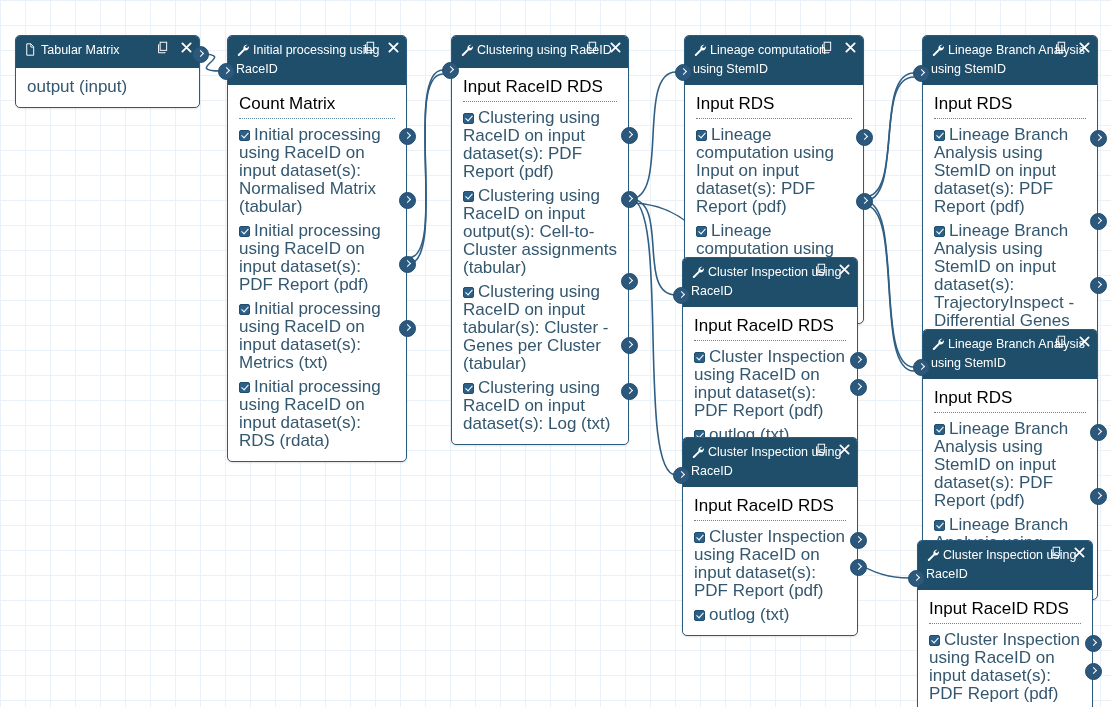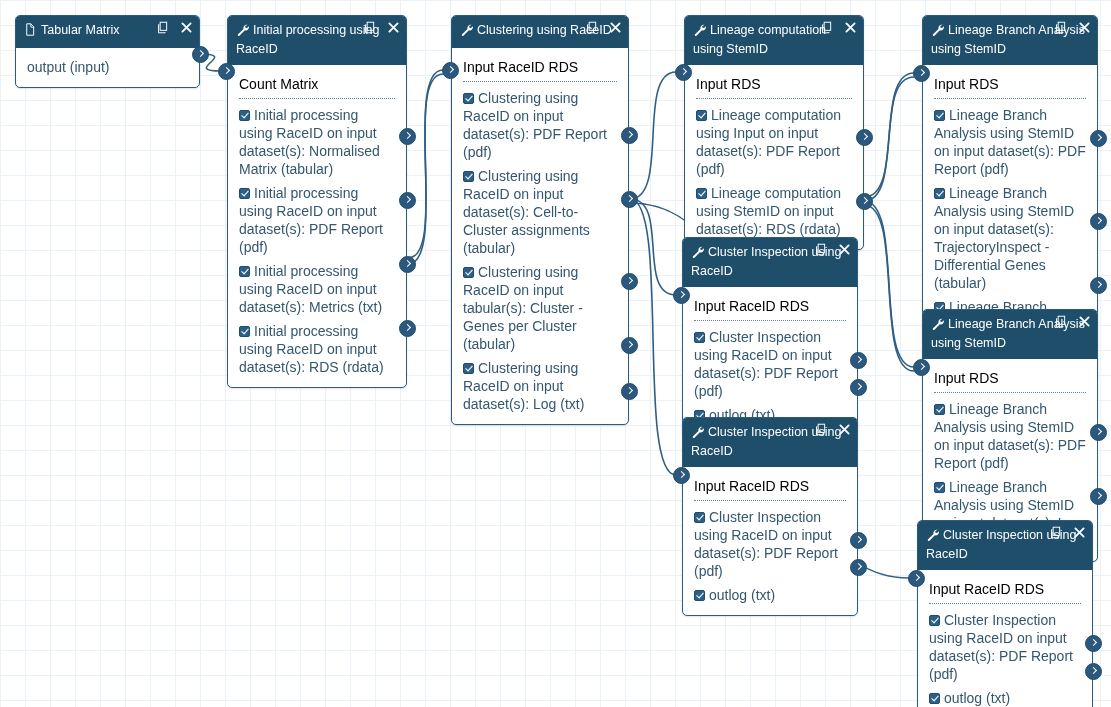--- a/index.html
+++ b/index.html
@@ -24,20 +24,21 @@
   }
   #wires { position: absolute; left:0; top:0; width:1111px; height:707px; pointer-events:none; z-index:1; }
 
   .node {
     position: absolute;
     background: #ffffff;
     border: 1px solid #2b5b7f;
     border-radius: 5px;
     z-index: 2;
     box-shadow: 0 1px 2px rgba(0,0,0,0.12);
+    margin-top: 20px;
   }
   .node-header {
     background: #1f4e6b;
     color: #ffffff;
     border-radius: 4px 4px 0 0;
     padding: 6px 8px 7px 8px;
     font-size: 12.5px;
     line-height: 17px;
     position: relative;
     min-height: 22px;
@@ -61,21 +62,21 @@
   .hdr-btn {
     color: #ffffff;
     line-height: 1;
     cursor: pointer;
     display: inline-flex;
     align-items: center;
   }
   .node-body { padding: 7px 0 8px 0; }
   .row {
     position: relative;
-    font-size: 14px;
+    font-size: 17px;
     line-height: 18px;
     color: #33576f;
     padding: 3px 11px 3px 11px;
   }
   .row.input-row { color: #000000; padding-bottom: 2px; }
   .divider {
     border-bottom: 1px dotted #5f87a4;
     margin: 3px 11px 4px 11px;
     height: 0;
   }
@@ -196,21 +197,21 @@
             <span class="hdr-btn" title="close">
               <svg width="11" height="11" viewBox="0 0 12 12">
                 <path d="M1.5 1.5L10.5 10.5M10.5 1.5L1.5 10.5" stroke="#ffffff" stroke-width="2" stroke-linecap="round"></path>
               </svg>
             </span>
           </span></div>
         <div class="node-body">
           <div class="row input-row"><span>Input RaceID RDS</span></div>
           <div class="divider"></div>
           <div class="row output-row"><span class="cb"></span><span>Clustering using RaceID on input dataset(s): PDF Report (pdf)</span></div>
-          <div class="row output-row"><span class="cb"></span><span>Clustering using RaceID on input dataset(s): Cell-to-Cluster assignments (tabular)</span></div>
+          <div class="row output-row"><span class="cb"></span><span>Clustering using RaceID on input output(s): Cell-to-Cluster assignments (tabular)</span></div>
           <div class="row output-row"><span class="cb"></span><span>Clustering using RaceID on input tabular(s): Cluster - Genes per Cluster (tabular)</span></div>
           <div class="row output-row"><span class="cb"></span><span>Clustering using RaceID on input dataset(s): Log (txt)</span></div>
         </div>
       </div>
       <div class="node" style="left: 684px; top: 15px; width: 180px;">
         <div class="node-header"><span class="hdr-icon"><svg width="13" height="13" viewBox="0 0 16 16">
               <path fill="#ffffff" d="M14.2 2.3a4.2 4.2 0 0 0-5 5L2.6 13.9a1.2 1.2 0 0 0 1.7 1.7l6.6-6.6a4.2 4.2 0 0 0 5-5l-2.3 2.3-1.8-.5-.5-1.8z"></path>
             </svg></span><span class="title">Lineage computation using StemID</span><span class="hdr-actions">
             <span class="hdr-btn" title="clone">
               <svg width="12" height="13" viewBox="0 0 14 16">

